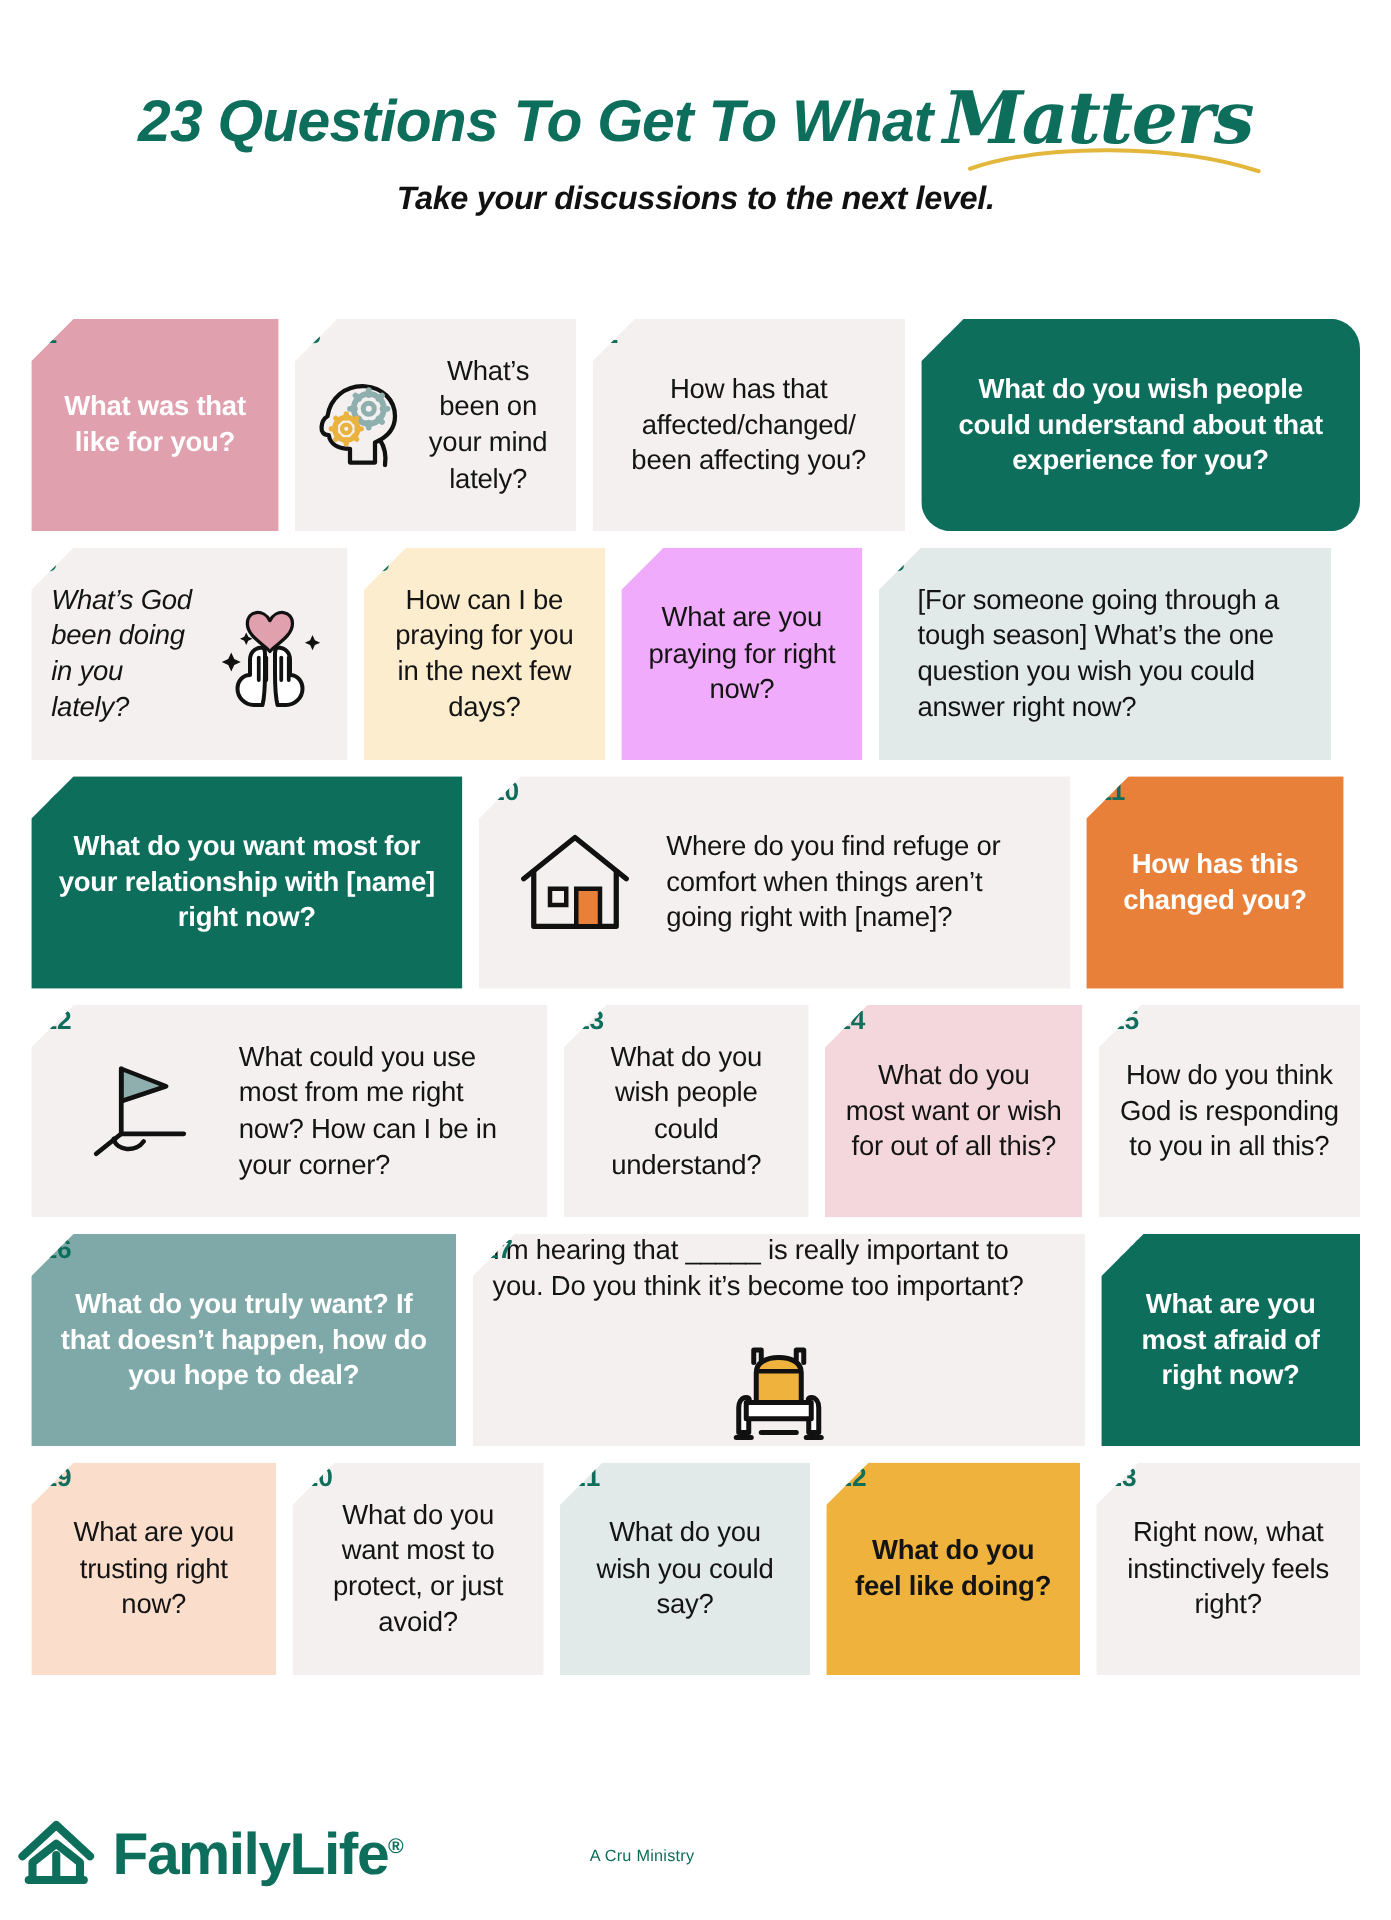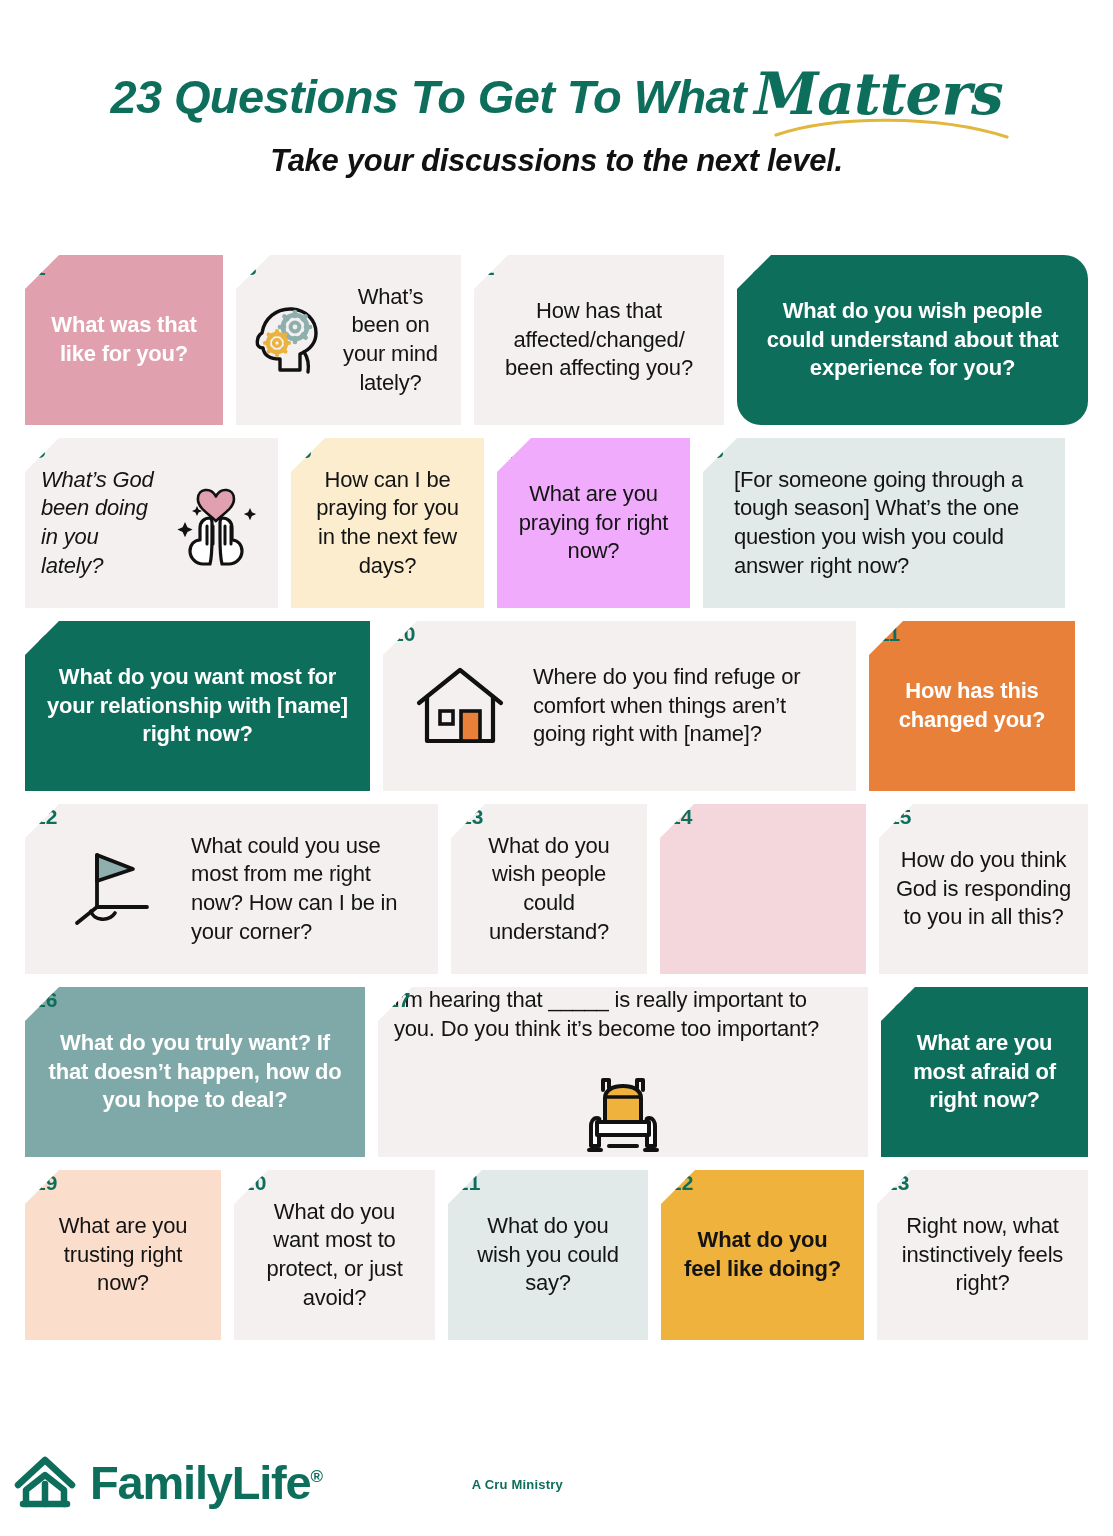--- a/index.html
+++ b/index.html
@@ -53,21 +53,21 @@
   .swoosh {
     position: absolute;
     right: -6px;
     bottom: -9px;
     width: 235px;
     height: 26px;
     pointer-events: none;
   }
   .subtitle {
     margin-top: 13px;
-    font-size: 31px;
+    font-size: 26px;
     font-weight: bold;
     font-style: italic;
     letter-spacing: -0.3px;
     color: #111111;
   }
 
   
   .grid {
     position: absolute;
     left: 25px;
@@ -144,21 +144,21 @@
   }
   .logo-reg {
     font-size: 17px;
     vertical-align: super;
     font-weight: bold;
   }
   .tagline {
     margin-top: 4px;
     margin-left: 150px;
     font-size: 13px;
-    font-weight: bold;
+    font-weight: normal;
     color: #0E6E5C;
     letter-spacing: 0.2px;
   }
 </style>
 </head>
 <body>
 
 <div class="page">
 
   <div class="header">
@@ -327,20 +327,23 @@
 
       <div class="card" id="c13" style="background:#F4F0F0; width:196px; height:170px;">
         <span class="num">13</span>
         <div class="inner">
             <div class="q">What do you wish people could understand?</div>
           </div>
       </div>
 
       <div class="card" id="c14" style="background:#F3D7DC; width:206px; height:170px;">
         <span class="num">14</span>
+        <div class="inner">
+            <div class="q">What do you most want or wish for out of all this?</div>
+          </div>
       </div>
 
       <div class="card" id="c15" style="background:#F4F0F0; width:209px; height:170px;">
         <span class="num">15</span>
         <div class="inner">
             <div class="q">How do you think God is responding to you in all this?</div>
           </div>
       </div>
     </div>
 

